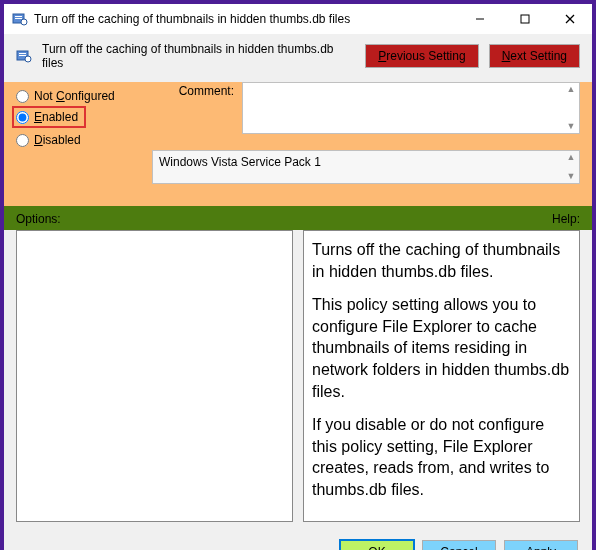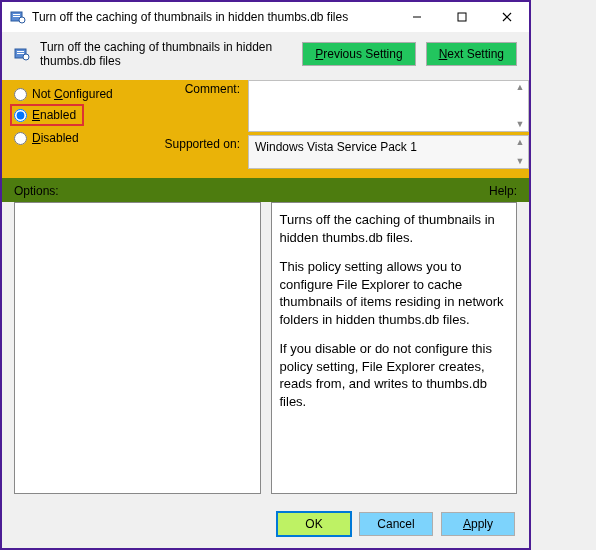--- a/index.html
+++ b/index.html
@@ -5,21 +5,21 @@
 * { box-sizing: border-box; margin: 0; padding: 0; }
 body {
   font-family: "Segoe UI", Tahoma, sans-serif;
   font-size: 12px;
   background: #f0f0f0;
   color: #000;
   width: 596px;
   height: 550px;
   overflow: hidden;
 }
-.window { width: 531px; height: 550px; background: #fff; border: 2px solid #4c1d95; display: flex; flex-direction: column; }
+.window { width: 596px; height: 550px; background: #fff; border: 4px solid #4c1d95; display: flex; flex-direction: column; }
 
 
 .titlebar {
   display: flex; align-items: center; height: 30px;
   padding: 0 0 0 8px; background: #fff;
 }
 .titlebar .tb-icon { width: 16px; height: 16px; margin-right: 6px; }
 .titlebar .tb-title { flex: 1; font-size: 12px; }
 .titlebar .tb-btn {
   width: 45px; height: 30px; display: flex; align-items: center; justify-content: center;
@@ -28,42 +28,42 @@
 
 
 .headerrow {
   display: flex; align-items: center; padding: 8px 12px 12px 12px; gap: 10px;
   background: #f0f0f0;
 }
 .headerrow .hr-icon { width: 16px; height: 16px; flex: 0 0 auto; }
 .headerrow .hr-title { flex: 1; font-size: 12px; }
 .headerrow .nav-btn {
   height: 24px; padding: 0 12px; font-size: 12px; font-family: inherit;
-  background: #22c55e; border: 1px solid #adadad; cursor: default;
+  background: #b91c1c; border: 1px solid #adadad; cursor: default;
 }
 .nav-btn .ul { text-decoration: underline; }
 
 
 .config {
-  display: flex; padding: 0 0 6px 12px; gap: 22px; background: #eab308;
+  display: flex; padding: 0 12px 6px 12px; gap: 14px; background: #fdba74;
 }
 .radios { width: 122px; padding-top: 4px; }
 .radio-row {
   display: flex; align-items: center; gap: 5px;
   padding: 3px 0; font-size: 12px; cursor: default;
 }
 .radio-row input { margin: 0; }
 .radio-row .ul { text-decoration: underline; }
 .radio-highlight {
   border: 2px solid #d33; padding: 1px 6px 1px 2px; margin: 0 16px 2px -4px;
   display: inline-flex;
 }
 
 .rightcol { flex: 1; }
-.field-row { display: flex; align-items: flex-start; margin-bottom: 3px; justify-content: flex-end; }
+.field-row { display: flex; align-items: flex-start; margin-bottom: 16px; justify-content: flex-end; }
 .field-label { width: 90px; text-align: right; padding-right: 8px; padding-top: 2px; font-size: 12px; }
 .field-box {
   flex: 1; background: #fff; border: 1px solid #c0c0c0;
   position: relative;
 }
 .comment-box { height: 52px; }
 .supported-box { height: 34px; padding: 4px 18px 4px 6px; font-size: 12px; color: #000; background:#f7f7f7;}
 .scroll-affordance {
   position: absolute; right: 0; top: 0; bottom: 0; width: 16px;
   display: flex; flex-direction: column; justify-content: space-between;
@@ -77,21 +77,21 @@
 }
 .labelsrow .col-l { width: 50%; }
 .labelsrow .col-r { width: 50%; text-align: right; }
 
 
 .panels {
   display: flex; gap: 10px; padding: 0 12px 8px 12px; background: #f0f0f0; flex: 1;
 }
 .panel {
   flex: 1; background: #fff; border: 1px solid #888;
-  padding: 8px; font-size: 13px; overflow: hidden;
+  padding: 8px; font-size: 16px; overflow: hidden;
 }
 .help-panel p { margin-bottom: 12px; line-height: 1.35; }
 
 
 .footer {
   display: flex; justify-content: flex-end; gap: 8px;
   padding: 10px 14px 12px 14px; background: #f0f0f0;
 }
 .footer .btn {
   width: 74px; height: 24px; font-size: 12px; font-family: inherit;
@@ -174,21 +174,20 @@
         <div class="field-label">Comment:</div>
         <div class="field-box comment-box">
           <span></span>
           <div class="scroll-affordance">
             <div class="arr">▲</div>
             <div class="arr">▼</div>
           </div>
         </div>
       </div>
       <div class="field-row">
-        <div class="field-label">Supported on:</div>
         <div class="field-box supported-box">
           <span>Windows Vista Service Pack 1</span>
           <div class="scroll-affordance">
             <div class="arr">▲</div>
             <div class="arr">▼</div>
           </div>
         </div>
       </div>
     </div>
   </div>

